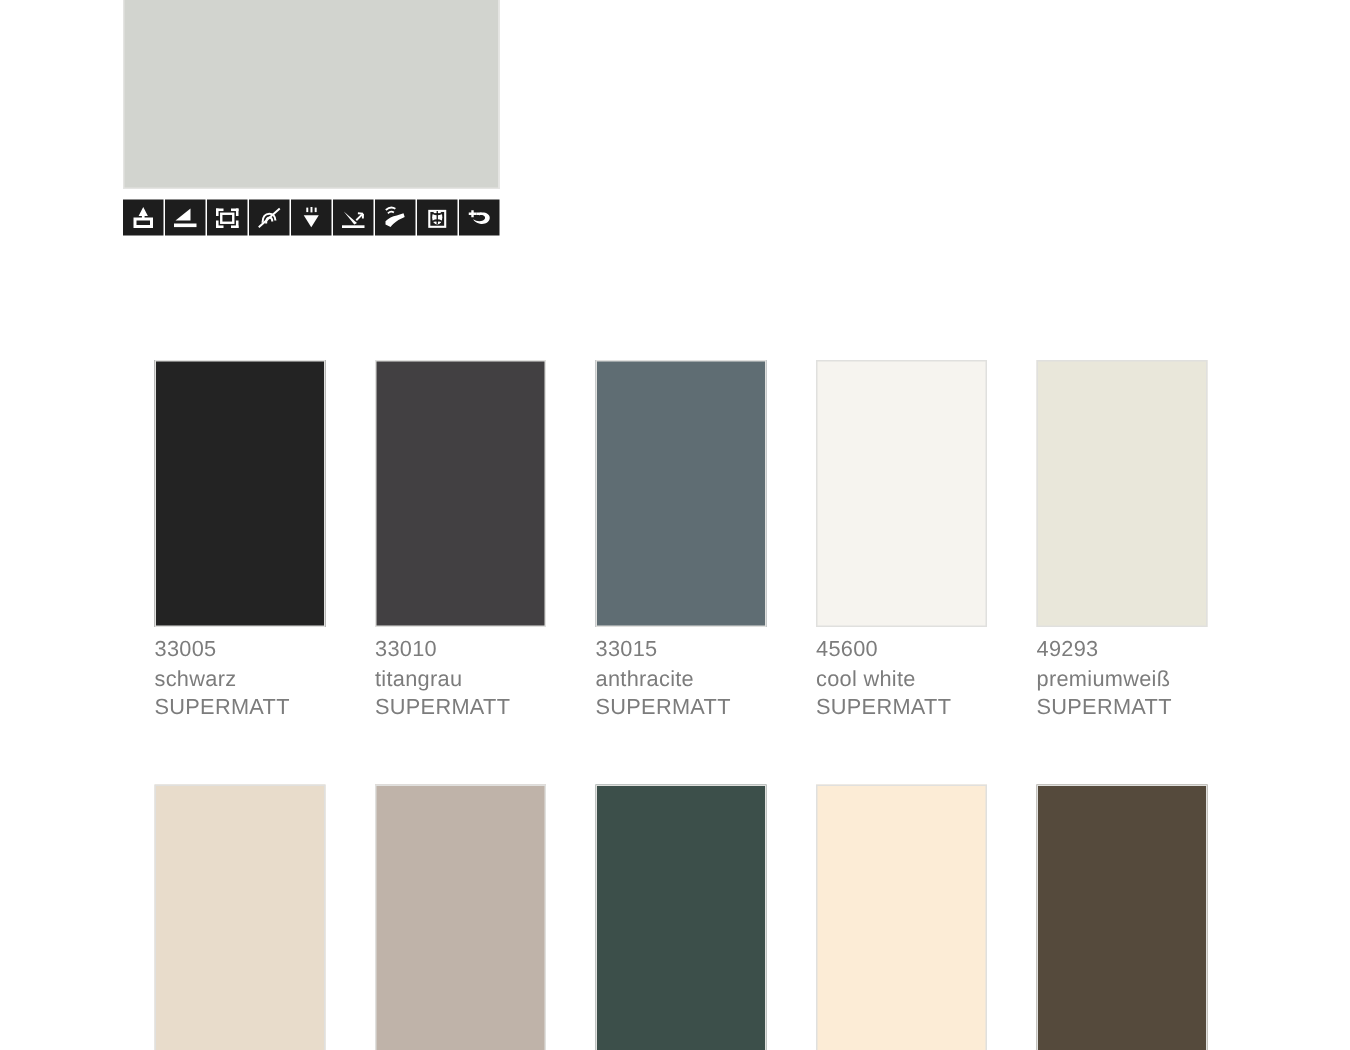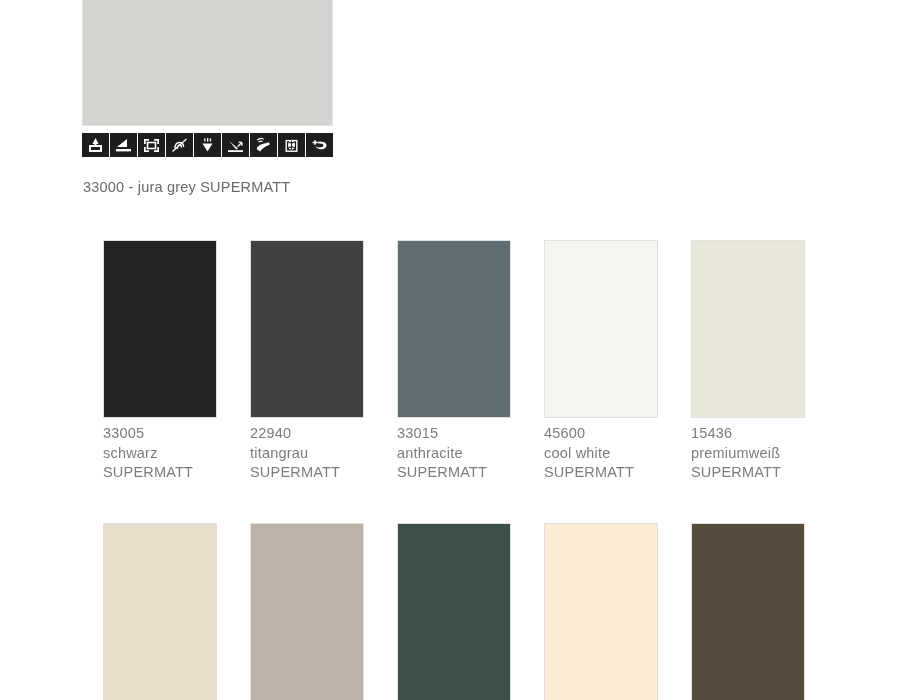--- a/index.html
+++ b/index.html
@@ -201,37 +201,36 @@
         <path d="M2.5 5.5 L7.5 5.5 M5 3.2 L5 7.8" stroke="#fff" stroke-width="1.6"></path>
         <path d="M7.5 5.5 L11 5.5" stroke="#fff" stroke-width="1.6"></path>
         <path d="M9.5 5 C13 4 16.5 5.5 16.5 8.2 C16.5 11 13.5 12.8 10 12.2
                  C7.6 11.8 6.2 10.6 5.4 9.2 C7.5 10.6 10 10.8 12 10
                  C13.4 9.4 13.8 8 13 7.2 C12.2 6.4 10.8 6.2 9.5 6.6 Z" fill="#fff"></path>
       </svg>
     </div>
 
   </div>
 
-  <div class="hero-label">33000 - jura grey SUPERMATT</div>
 
   <div class="grid-row row-a">
 
     <div class="cell">
       <div class="chip" style="background:#232323"></div>
       <div class="caption">
         <span class="ln">33005</span>
         <span class="ln">schwarz</span>
         <span class="ln">SUPERMATT</span>
       </div>
     </div>
 
     <div class="cell">
       <div class="chip" style="background:#424042"></div>
       <div class="caption">
-        <span class="ln">22940</span>
+        <span class="ln">33010</span>
         <span class="ln">titangrau</span>
         <span class="ln">SUPERMATT</span>
       </div>
     </div>
 
     <div class="cell">
       <div class="chip" style="background:#5f6d73"></div>
       <div class="caption">
         <span class="ln">33015</span>
         <span class="ln">anthracite</span>
@@ -244,21 +243,21 @@
       <div class="caption">
         <span class="ln">45600</span>
         <span class="ln">cool white</span>
         <span class="ln">SUPERMATT</span>
       </div>
     </div>
 
     <div class="cell">
       <div class="chip" style="background:#e9e7da"></div>
       <div class="caption">
-        <span class="ln">15436</span>
+        <span class="ln">49293</span>
         <span class="ln">premiumweiß</span>
         <span class="ln">SUPERMATT</span>
       </div>
     </div>
 
   </div>
 
   <div class="grid-row row-b">
 
     <div class="cell">

